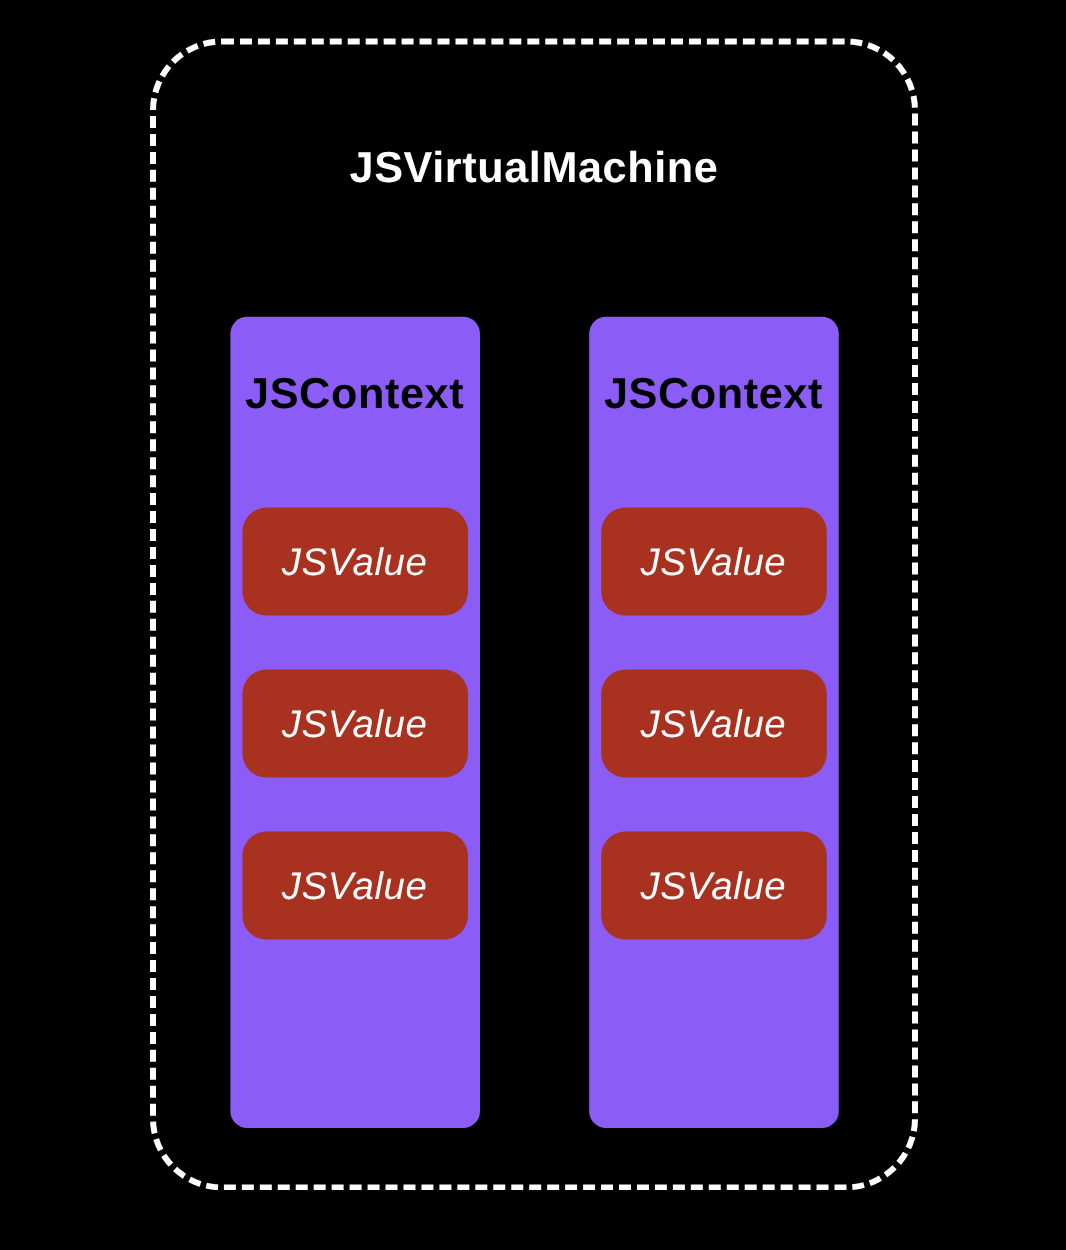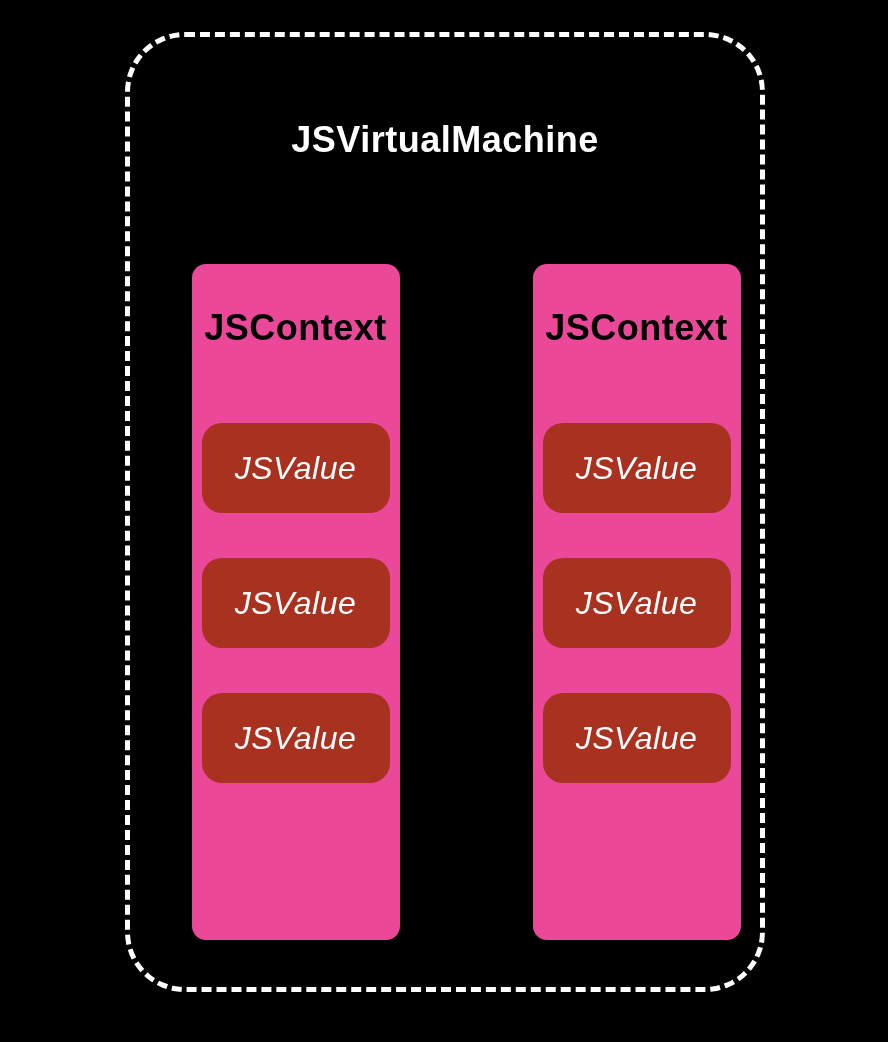--- a/index.html
+++ b/index.html
@@ -37,24 +37,23 @@
   }
   .contexts-row {
     display: flex;
     justify-content: center;
     gap: 91px;
     margin-top: 103px;
   }
   .context-box {
     width: 208px;
     height: 676px;
-    background: #ec4899;
+    background: #8b5cf6;
     border-radius: 14px;
     text-align: center;
-    margin-left: 42px;
   }
   .context-label {
     display: block;
     margin-top: 42px;
     font-size: 36px;
     line-height: 44px;
     font-weight: 700;
     color: #000000;
     letter-spacing: 0.5px;
   }

